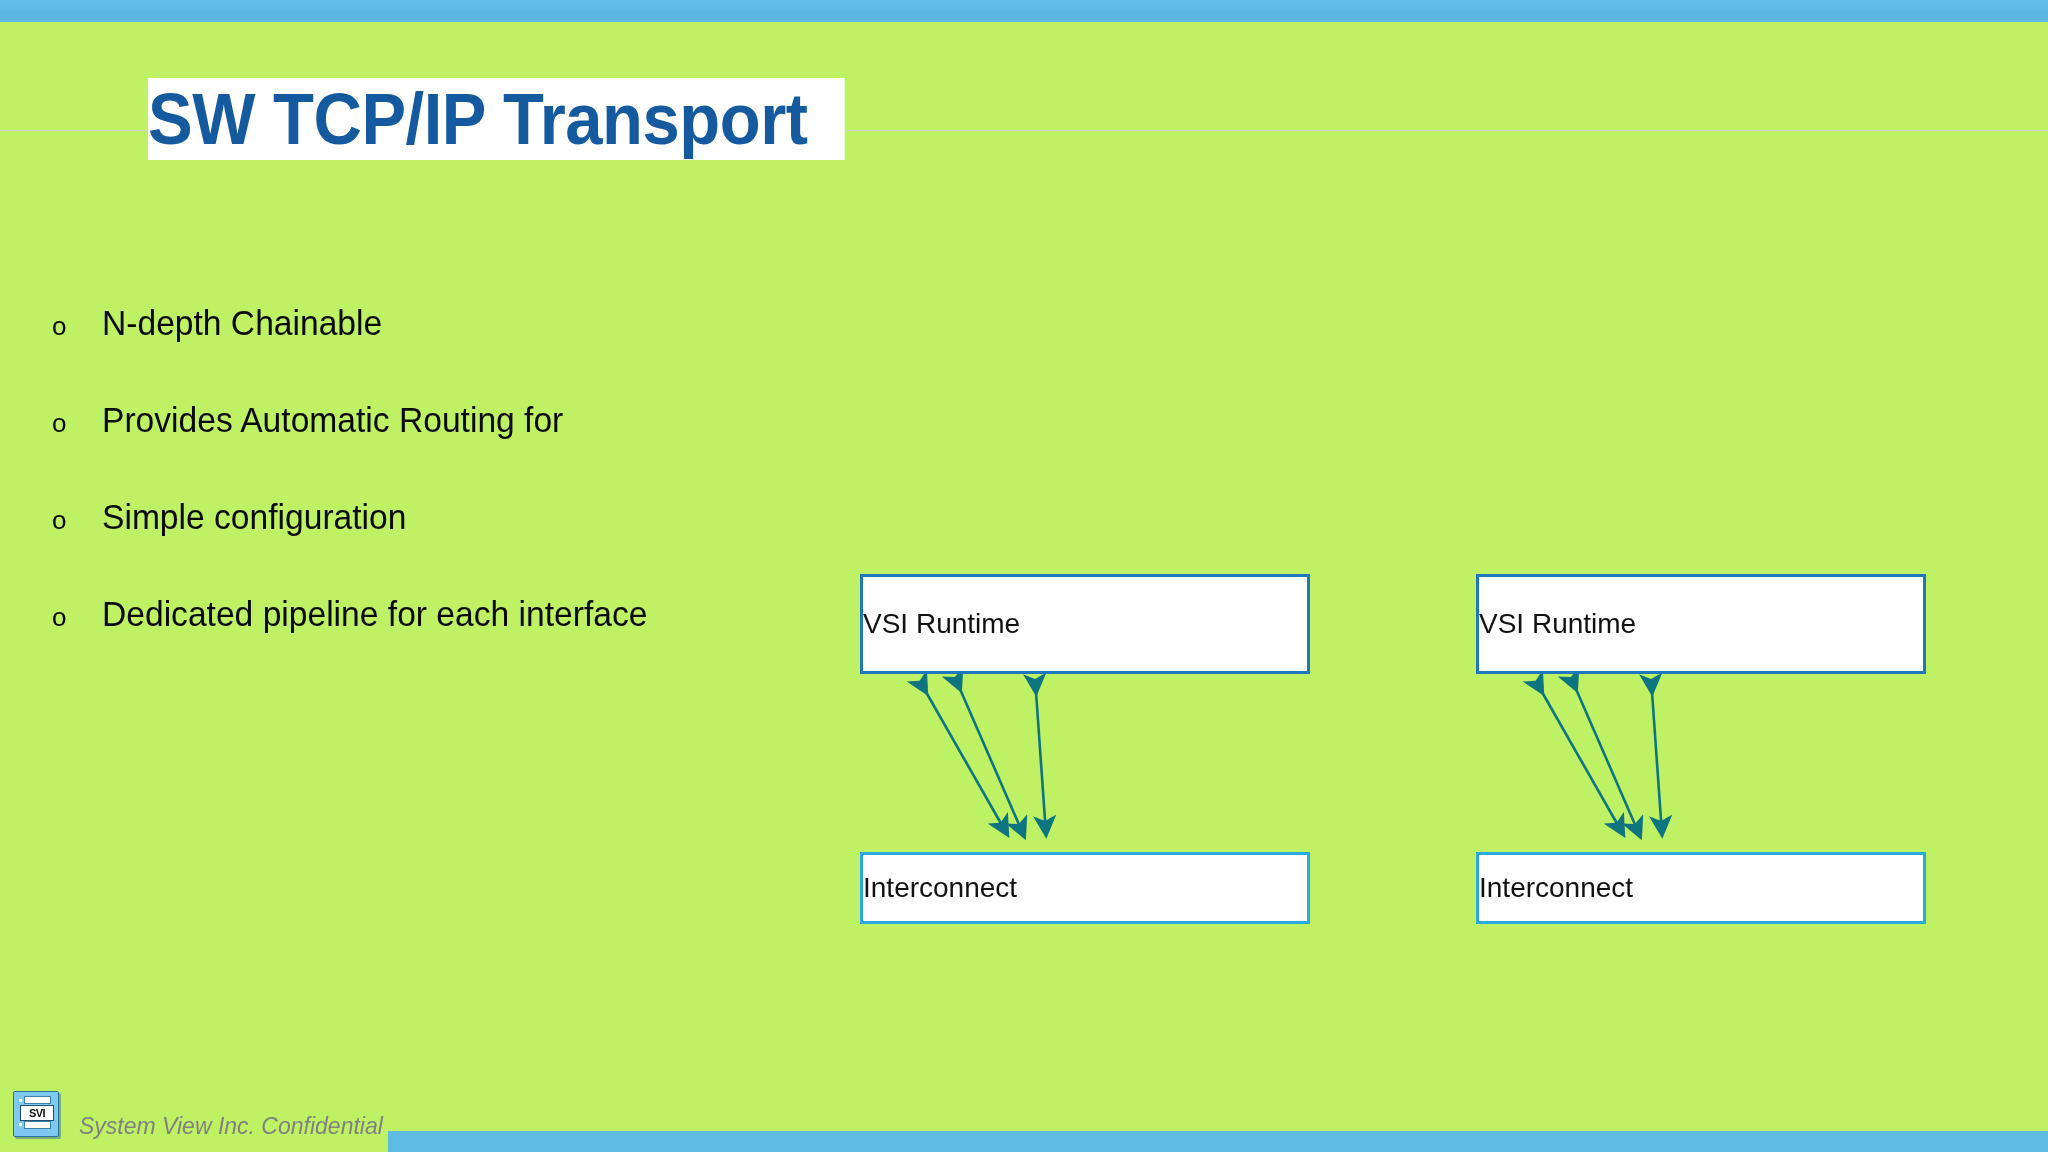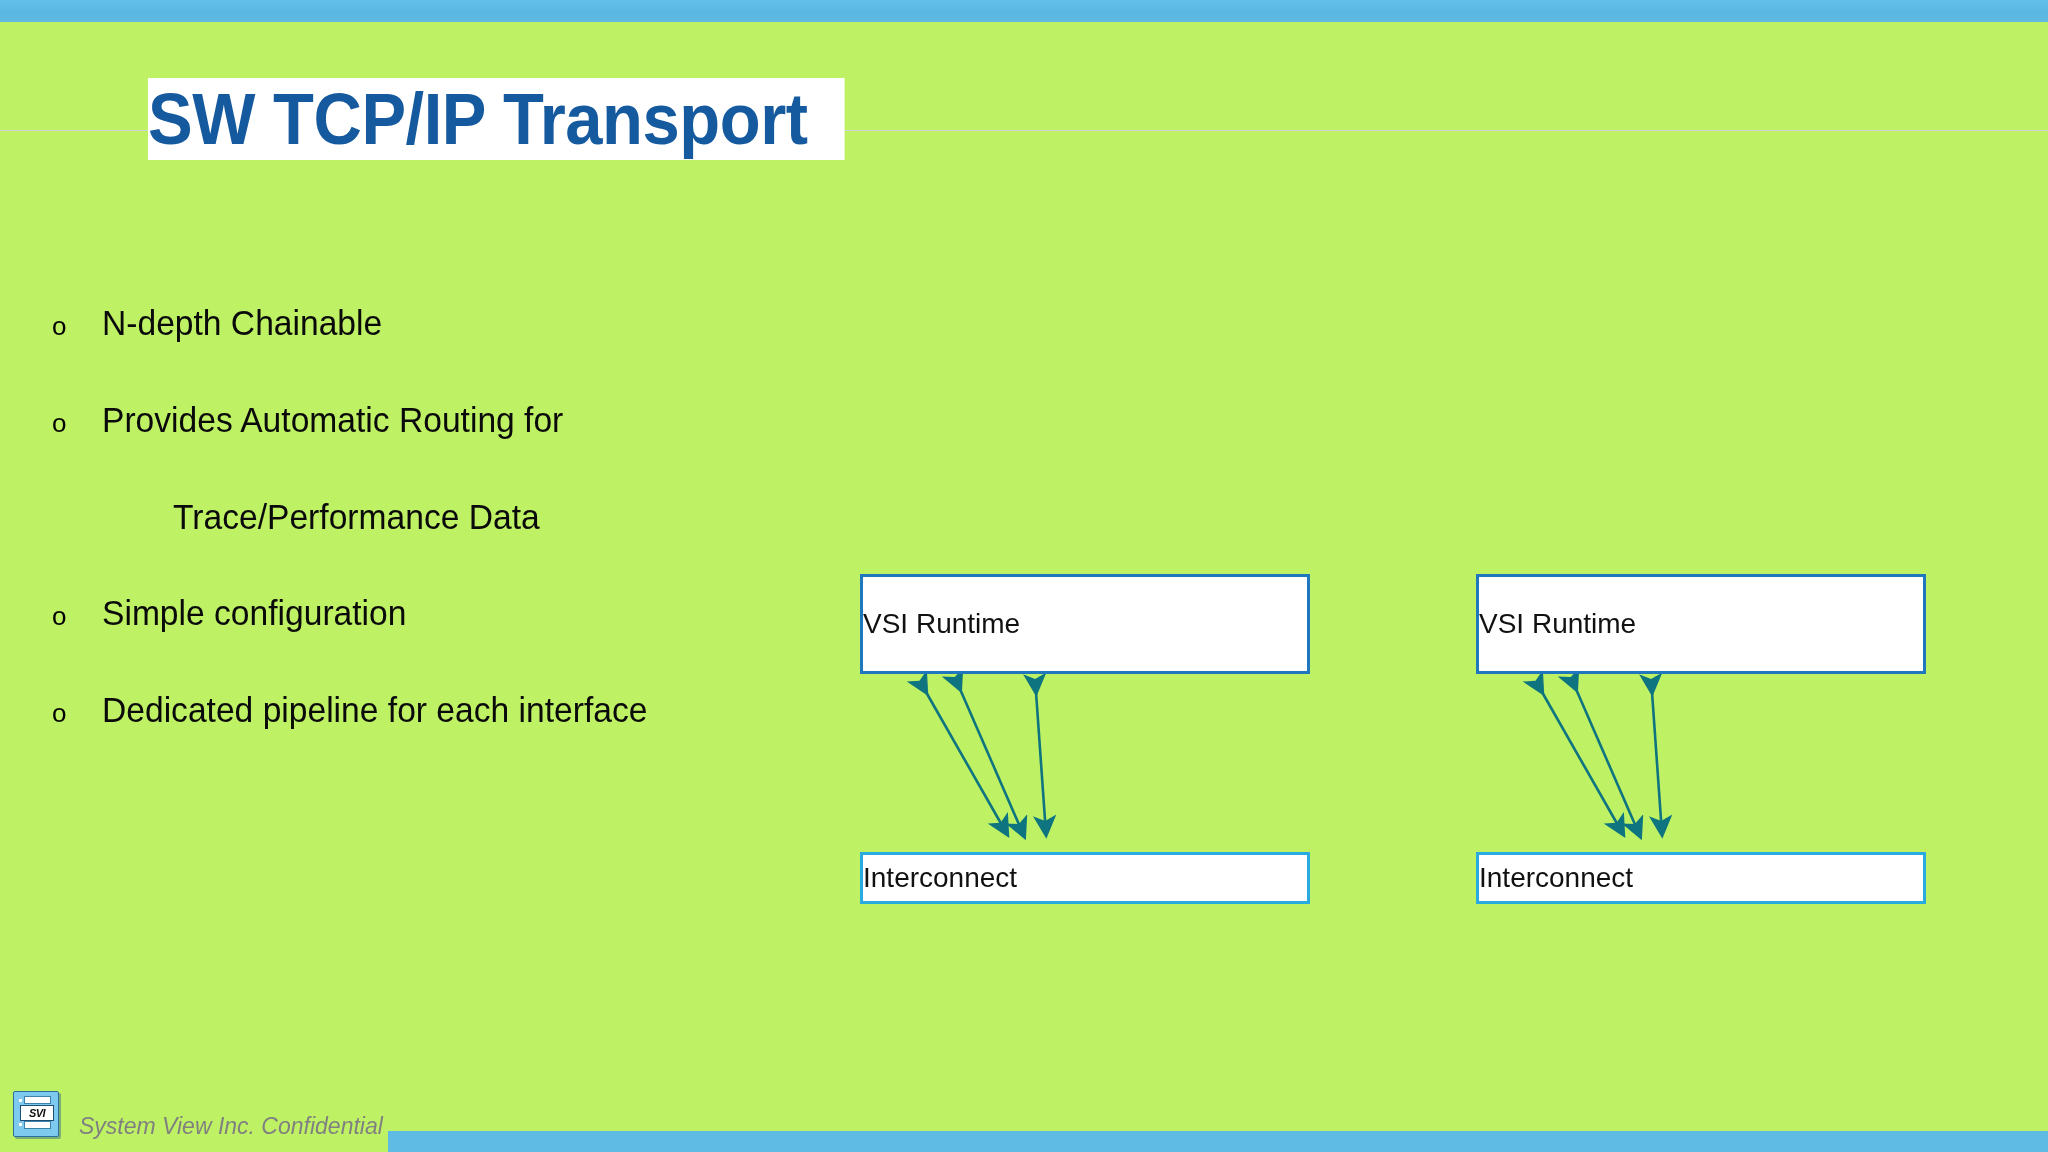--- a/index.html
+++ b/index.html
@@ -111,21 +111,21 @@
     color: #111111;
     font-size: 28px;
   }
   .dbox.runtime {
     border: 3px solid #1F78BE;
     height: 100px;
     top: 0;
   }
   .dbox.interconnect {
     border: 3px solid #29ABE2;
-    height: 52px;
+    height: 72px;
     top: 278px;
   }
   .dbox.tcpip {
     border: 3px solid #29ABE2;
     height: 72px;
     top: 382px;
     left: 0;
     width: 1080px;
   }
   .col-left  { left: 0px;   width: 450px; }
@@ -148,21 +148,20 @@
     width: 1660px;
     height: 21px;
     background: #5fbbe4;
   }
   .logo {
     position: absolute;
     left: 11px;
     top: 1089px;
     width: 52px;
     height: 52px;
-    font-style: italic;
   }
   .logo-plate {
     position: absolute;
     left: 2px;
     top: 2px;
     width: 46px;
     height: 46px;
     background: #7ec9ee;
     border: 1px solid #2b6f9e;
     border-radius: 2px;
@@ -226,24 +225,20 @@
     <div class="bullet-row">
       <span class="bullet-mark">o</span>
       <span class="bullet-text">N-depth Chainable</span>
     </div>
 
     <div class="bullet-row">
       <span class="bullet-mark">o</span>
       <span class="bullet-text">Provides Automatic Routing for</span>
     </div>
 
-    <div class="bullet-row sub">
-      <span class="bullet-mark"></span>
-      <span class="bullet-text">Trace/Performance Data</span>
-    </div>
 
     <div class="bullet-row">
       <span class="bullet-mark">o</span>
       <span class="bullet-text">Simple configuration</span>
     </div>
 
     <div class="bullet-row">
       <span class="bullet-mark">o</span>
       <span class="bullet-text">Dedicated pipeline for each interface</span>
     </div>

